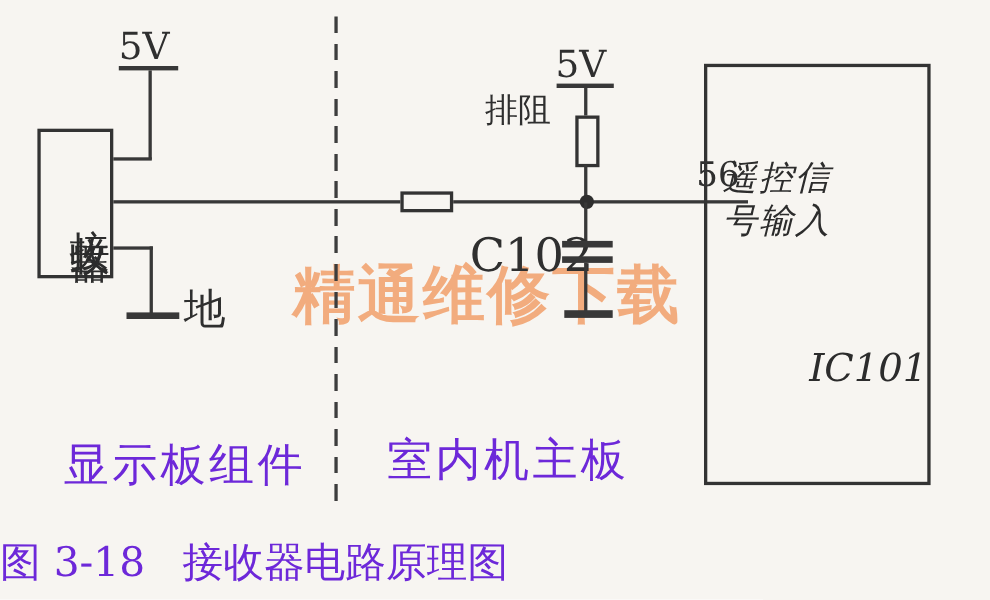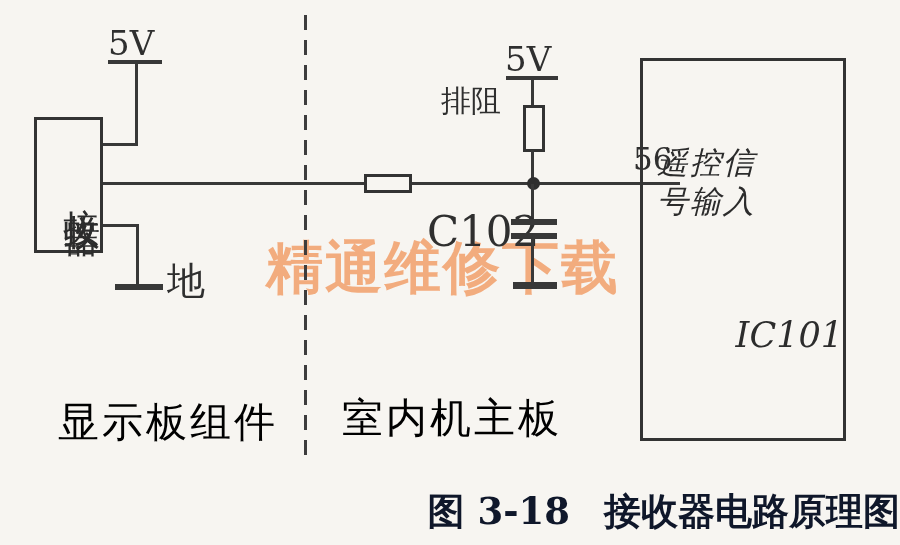--- a/index.html
+++ b/index.html
@@ -34,23 +34,23 @@
   }
   .cpu-name{
     position:absolute;left:0;right:0;top:255px;
     text-align:right;font-size:35px;line-height:38px;color:#2c2c2c;
   }
   .wm{position:absolute;color:#f2a06b;font-weight:bold;opacity:0.85;}
   .wm1{left:266px;top:230px;font-size:57px;letter-spacing:2px;
        font-family:"DejaVu Serif","Liberation Serif",serif;}
   .wm2{left:276px;top:281px;font-size:34px;letter-spacing:2px;
        font-family:"DejaVu Sans","Liberation Sans",sans-serif;}
-  .region{font-size:41px;letter-spacing:3px;color:#000000;}
-  .caption{position:absolute;left:0;right:0;top:487px;text-align:right;
-           font-size:37px;color:#0f172a;font-weight:bold;}
+  .region{font-size:41px;letter-spacing:3px;color:#6d28d9;}
+  .caption{position:absolute;left:0;right:0;top:487px;text-align:left;
+           font-size:37px;color:#6d28d9;}
   .caption .gap{display:inline-block;width:34px;}
 </style>
 </head>
 <body>
 
 <div id="stage">
 
   <div class="wm wm1">精通维修下载</div>
 
   <div class="dashline" style="left:304px;top:15px;height:445px;"></div>
@@ -92,19 +92,19 @@
   <div class="lbl" style="left:633px;top:144px;font-size:31px;">56</div>
 
   <div class="box" style="left:640px;top:58px;width:206px;height:383px;font-style:italic;">
     <div class="cpu-pin">遥控信号输入</div>
     <div class="cpu-name">
       <div>IC101</div>
     </div>
   </div>
 
   <div class="lbl region" style="left:58px;top:402px;">显示板组件</div>
-  <div class="lbl region" style="left:342px;top:398px;">室内机主板</div>
+  <div class="lbl region" style="left:352px;top:398px;">室内机主板</div>
 
   <div class="caption">
     <span>图 3-18</span><span class="gap"></span><span>接收器电路原理图</span>
   </div>
 
 </div>
 
 </body></html>

